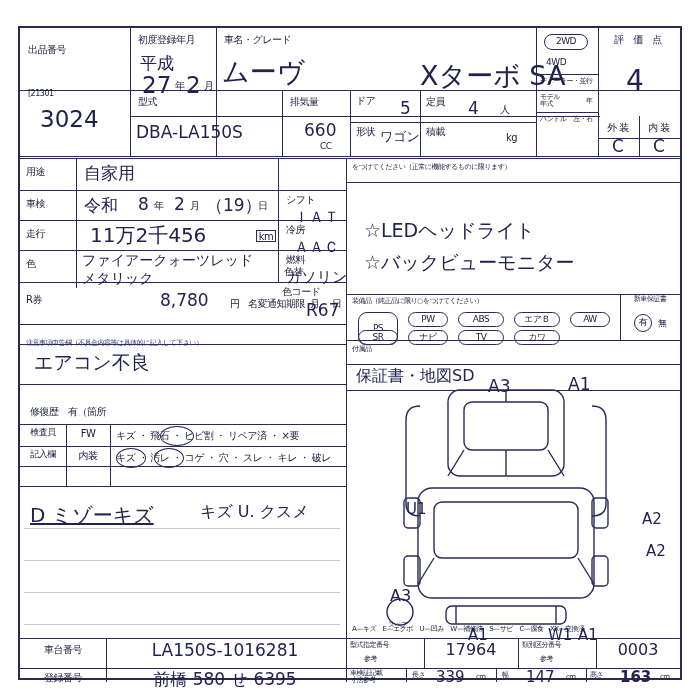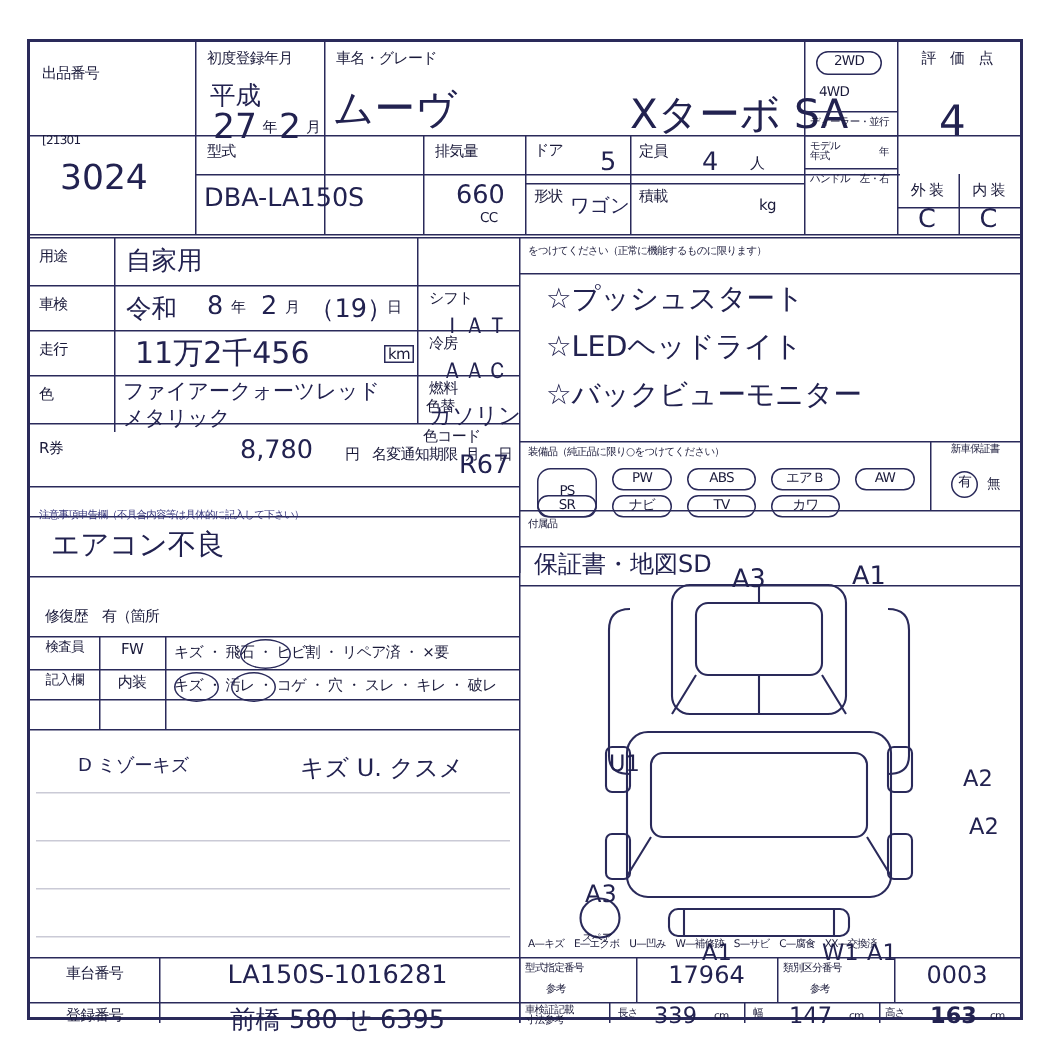--- a/index.html
+++ b/index.html
@@ -180,21 +180,20 @@
   <div class="abs lbl" style="left:262px;top:258px;">色コード</div>
   <div class="abs hand mid" style="left:286px;top:272px;">R67</div>
 
   <div class="ln h" style="left:326px;top:154px;width:334px;"></div>
   <div class="ln h" style="left:326px;top:266px;width:334px;"></div>
   <div class="ln h" style="left:326px;top:312px;width:334px;"></div>
   <div class="ln h" style="left:326px;top:336px;width:334px;"></div>
   <div class="ln v" style="left:600px;top:266px;height:46px;"></div>
 
   <div class="abs lbl7" style="left:332px;top:136px;">をつけてください（正常に機能するものに限ります）</div>
-  <div class="abs hand" style="left:344px;top:158px;font-size:19px;">☆プッシュスタート</div>
   <div class="abs hand" style="left:344px;top:190px;font-size:19px;">☆LEDヘッドライト</div>
   <div class="abs hand" style="left:344px;top:222px;font-size:19px;">☆バックビューモニター</div>
 
   <div class="abs lbl7" style="left:332px;top:270px;">装備品（純正品に限り○をつけてください）</div>
   <div class="abs pill" style="left:338px;top:284px;width:40px;height:33px;">
       <span class="lbl9">PS</span>
     </div>
   <div class="abs pill" style="left:388px;top:284px;width:40px;height:15px;">
       <span class="lbl9">PW</span>
     </div>
@@ -266,21 +265,21 @@
   <div class="abs hand" style="left:548px;top:346px;font-size:17px;">A1</div>
   <div class="abs hand" style="left:386px;top:472px;font-size:15px;">U1</div>
   <div class="abs hand" style="left:622px;top:482px;font-size:15px;">A2</div>
   <div class="abs hand" style="left:626px;top:514px;font-size:15px;">A2</div>
   <div class="abs hand" style="left:370px;top:558px;font-size:16px;">A3</div>
   <div class="abs hand" style="left:448px;top:598px;font-size:15px;">A1</div>
   <div class="abs hand" style="left:528px;top:598px;font-size:15px;">W1</div>
   <div class="abs hand" style="left:558px;top:598px;font-size:15px;">A1</div>
   <div class="abs lbl7" style="left:368px;top:594px;">スペア</div>
 
-  <div class="abs hand" style="left:32px;top:474px;font-size:12px;">D ミゾーキズ</div>
+  <div class="abs hand" style="left:10px;top:474px;font-size:20px;text-decoration:underline;">D ミゾーキズ</div>
   <div class="abs hand" style="left:180px;top:474px;font-size:16px;">キズ U.  クスメ</div>
 
   <div class="ln h" style="left:4px;top:500px;width:316px;opacity:.25;"></div>
   <div class="ln h" style="left:4px;top:532px;width:316px;opacity:.25;"></div>
   <div class="ln h" style="left:4px;top:564px;width:316px;opacity:.25;"></div>
   <div class="ln h" style="left:4px;top:596px;width:316px;opacity:.25;"></div>
 
   <div class="abs lbl7" style="left:332px;top:598px;">A—キズ　E—エクボ　U—凹み　W—補修跡　S—サビ　C—腐食　XX—交換済</div>
 
   <div class="ln h" style="left:0;top:640px;width:660px;"></div>

